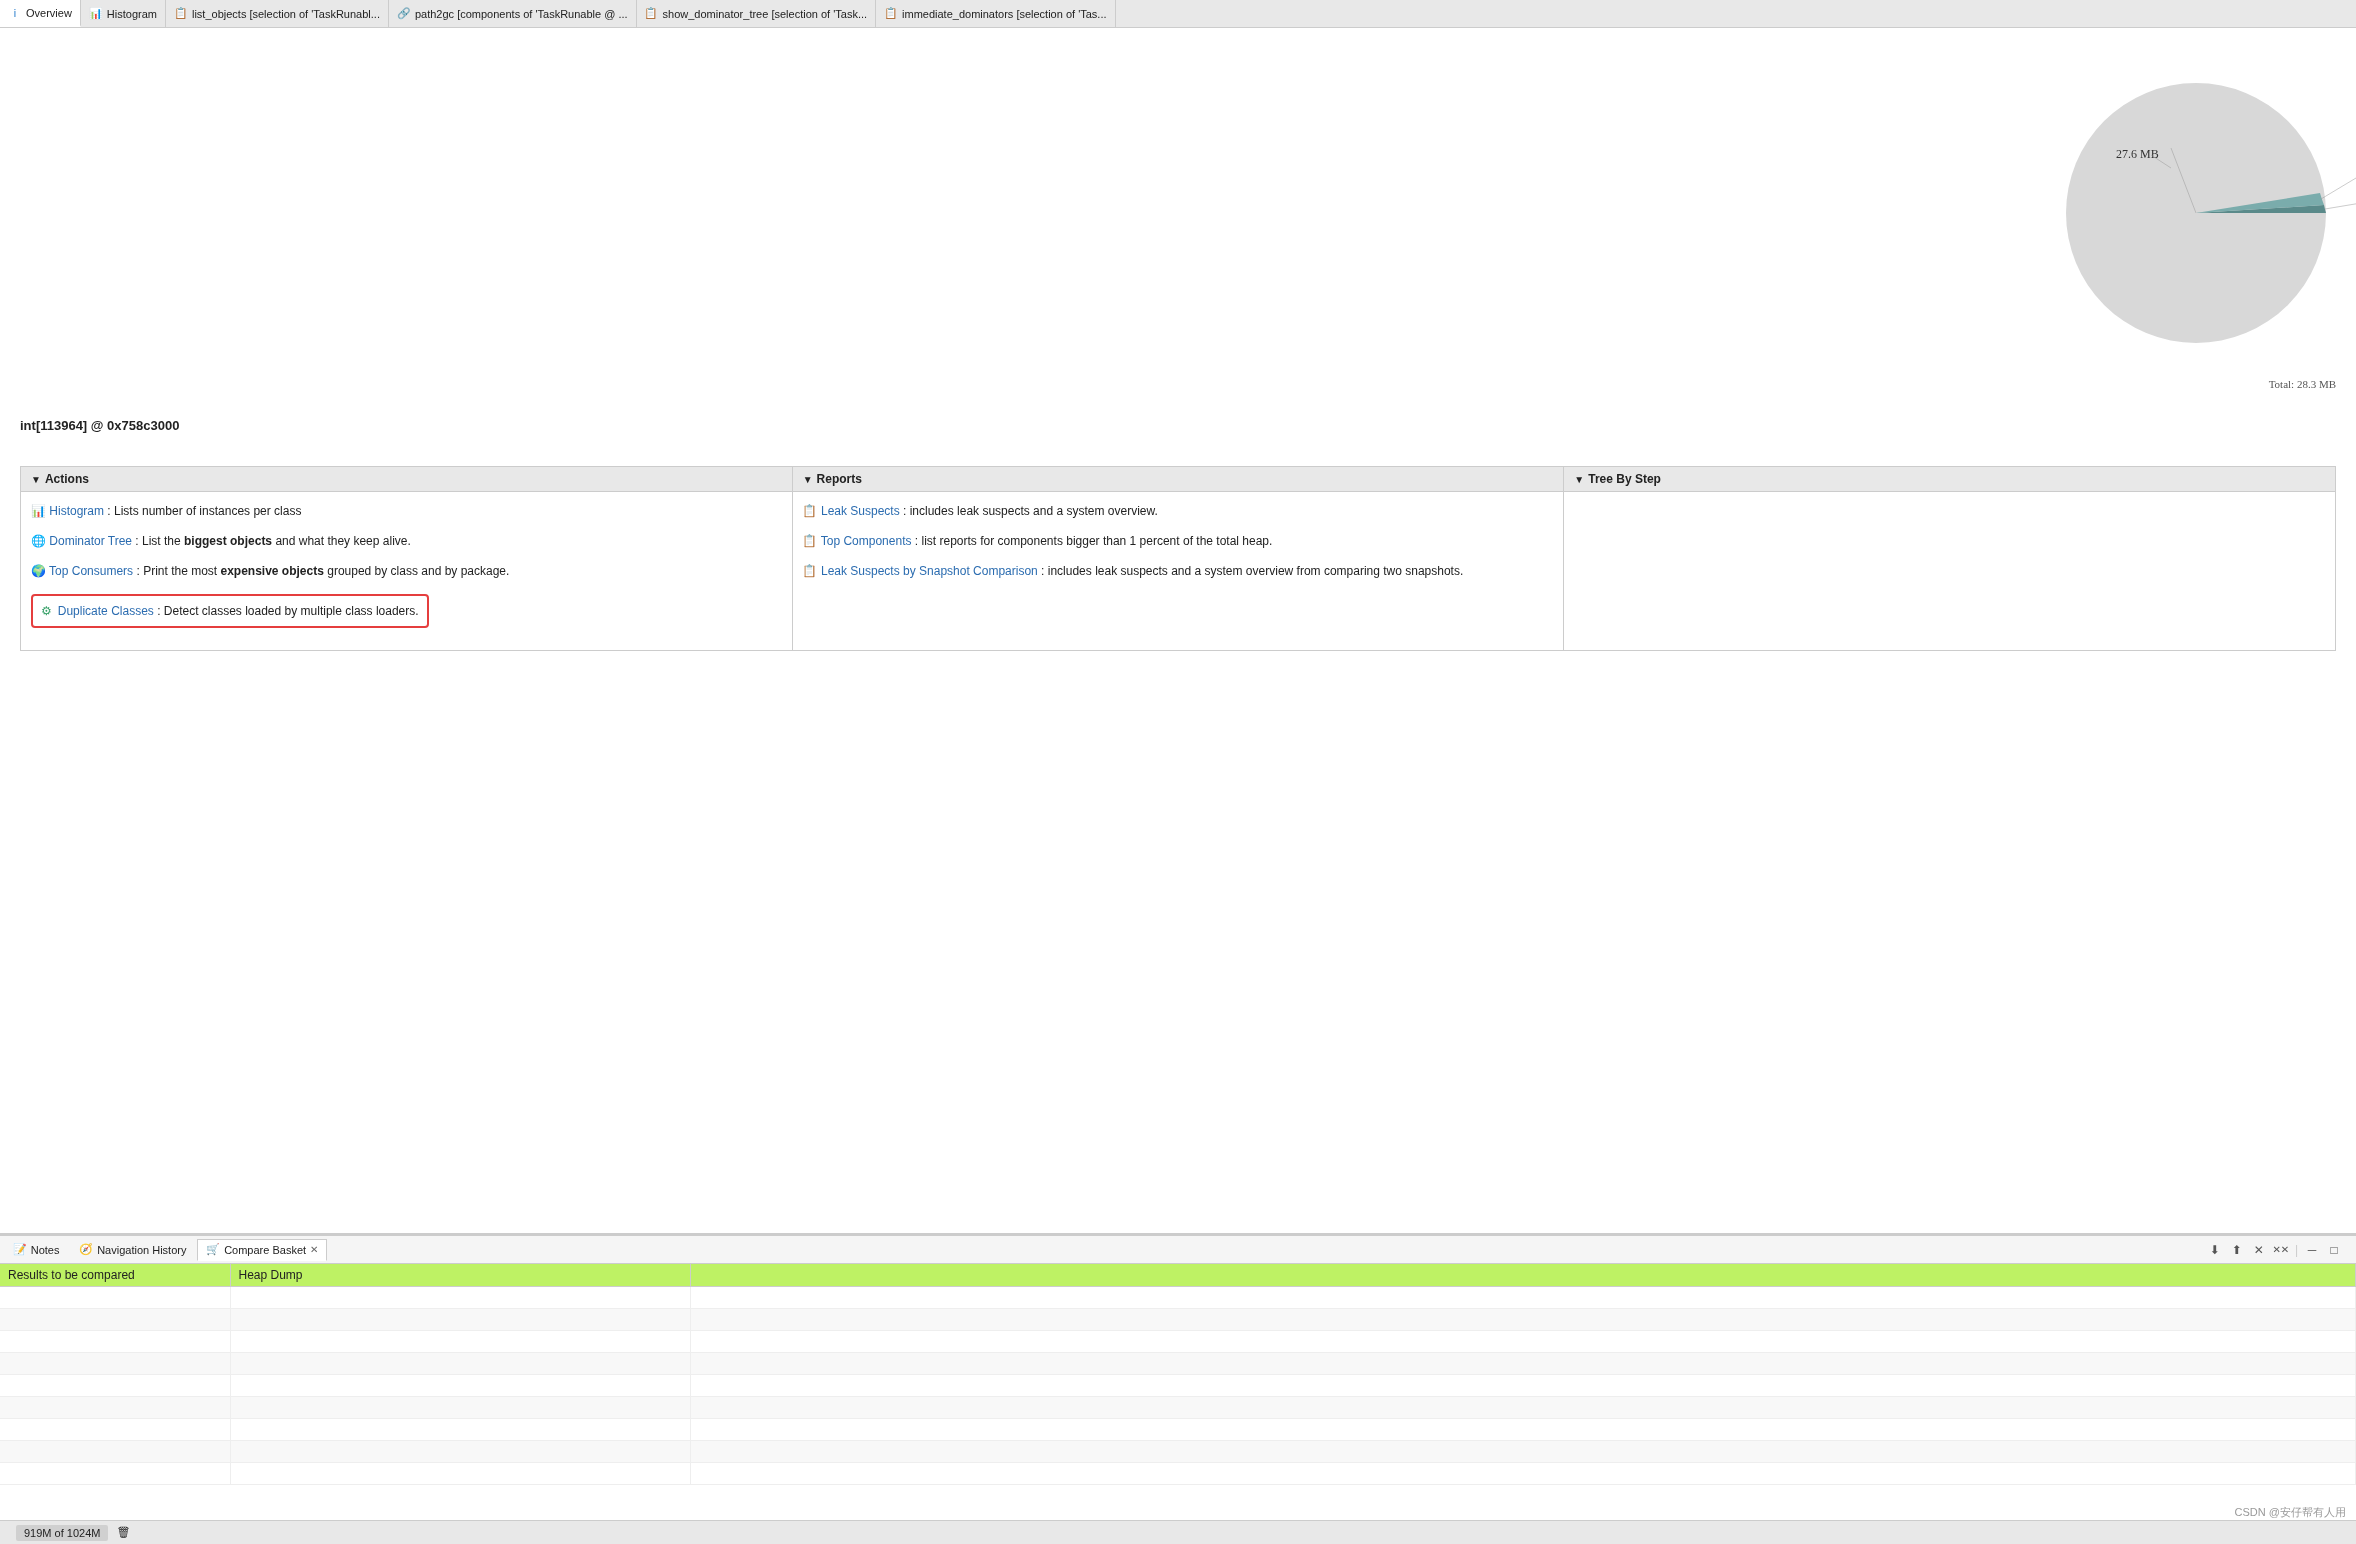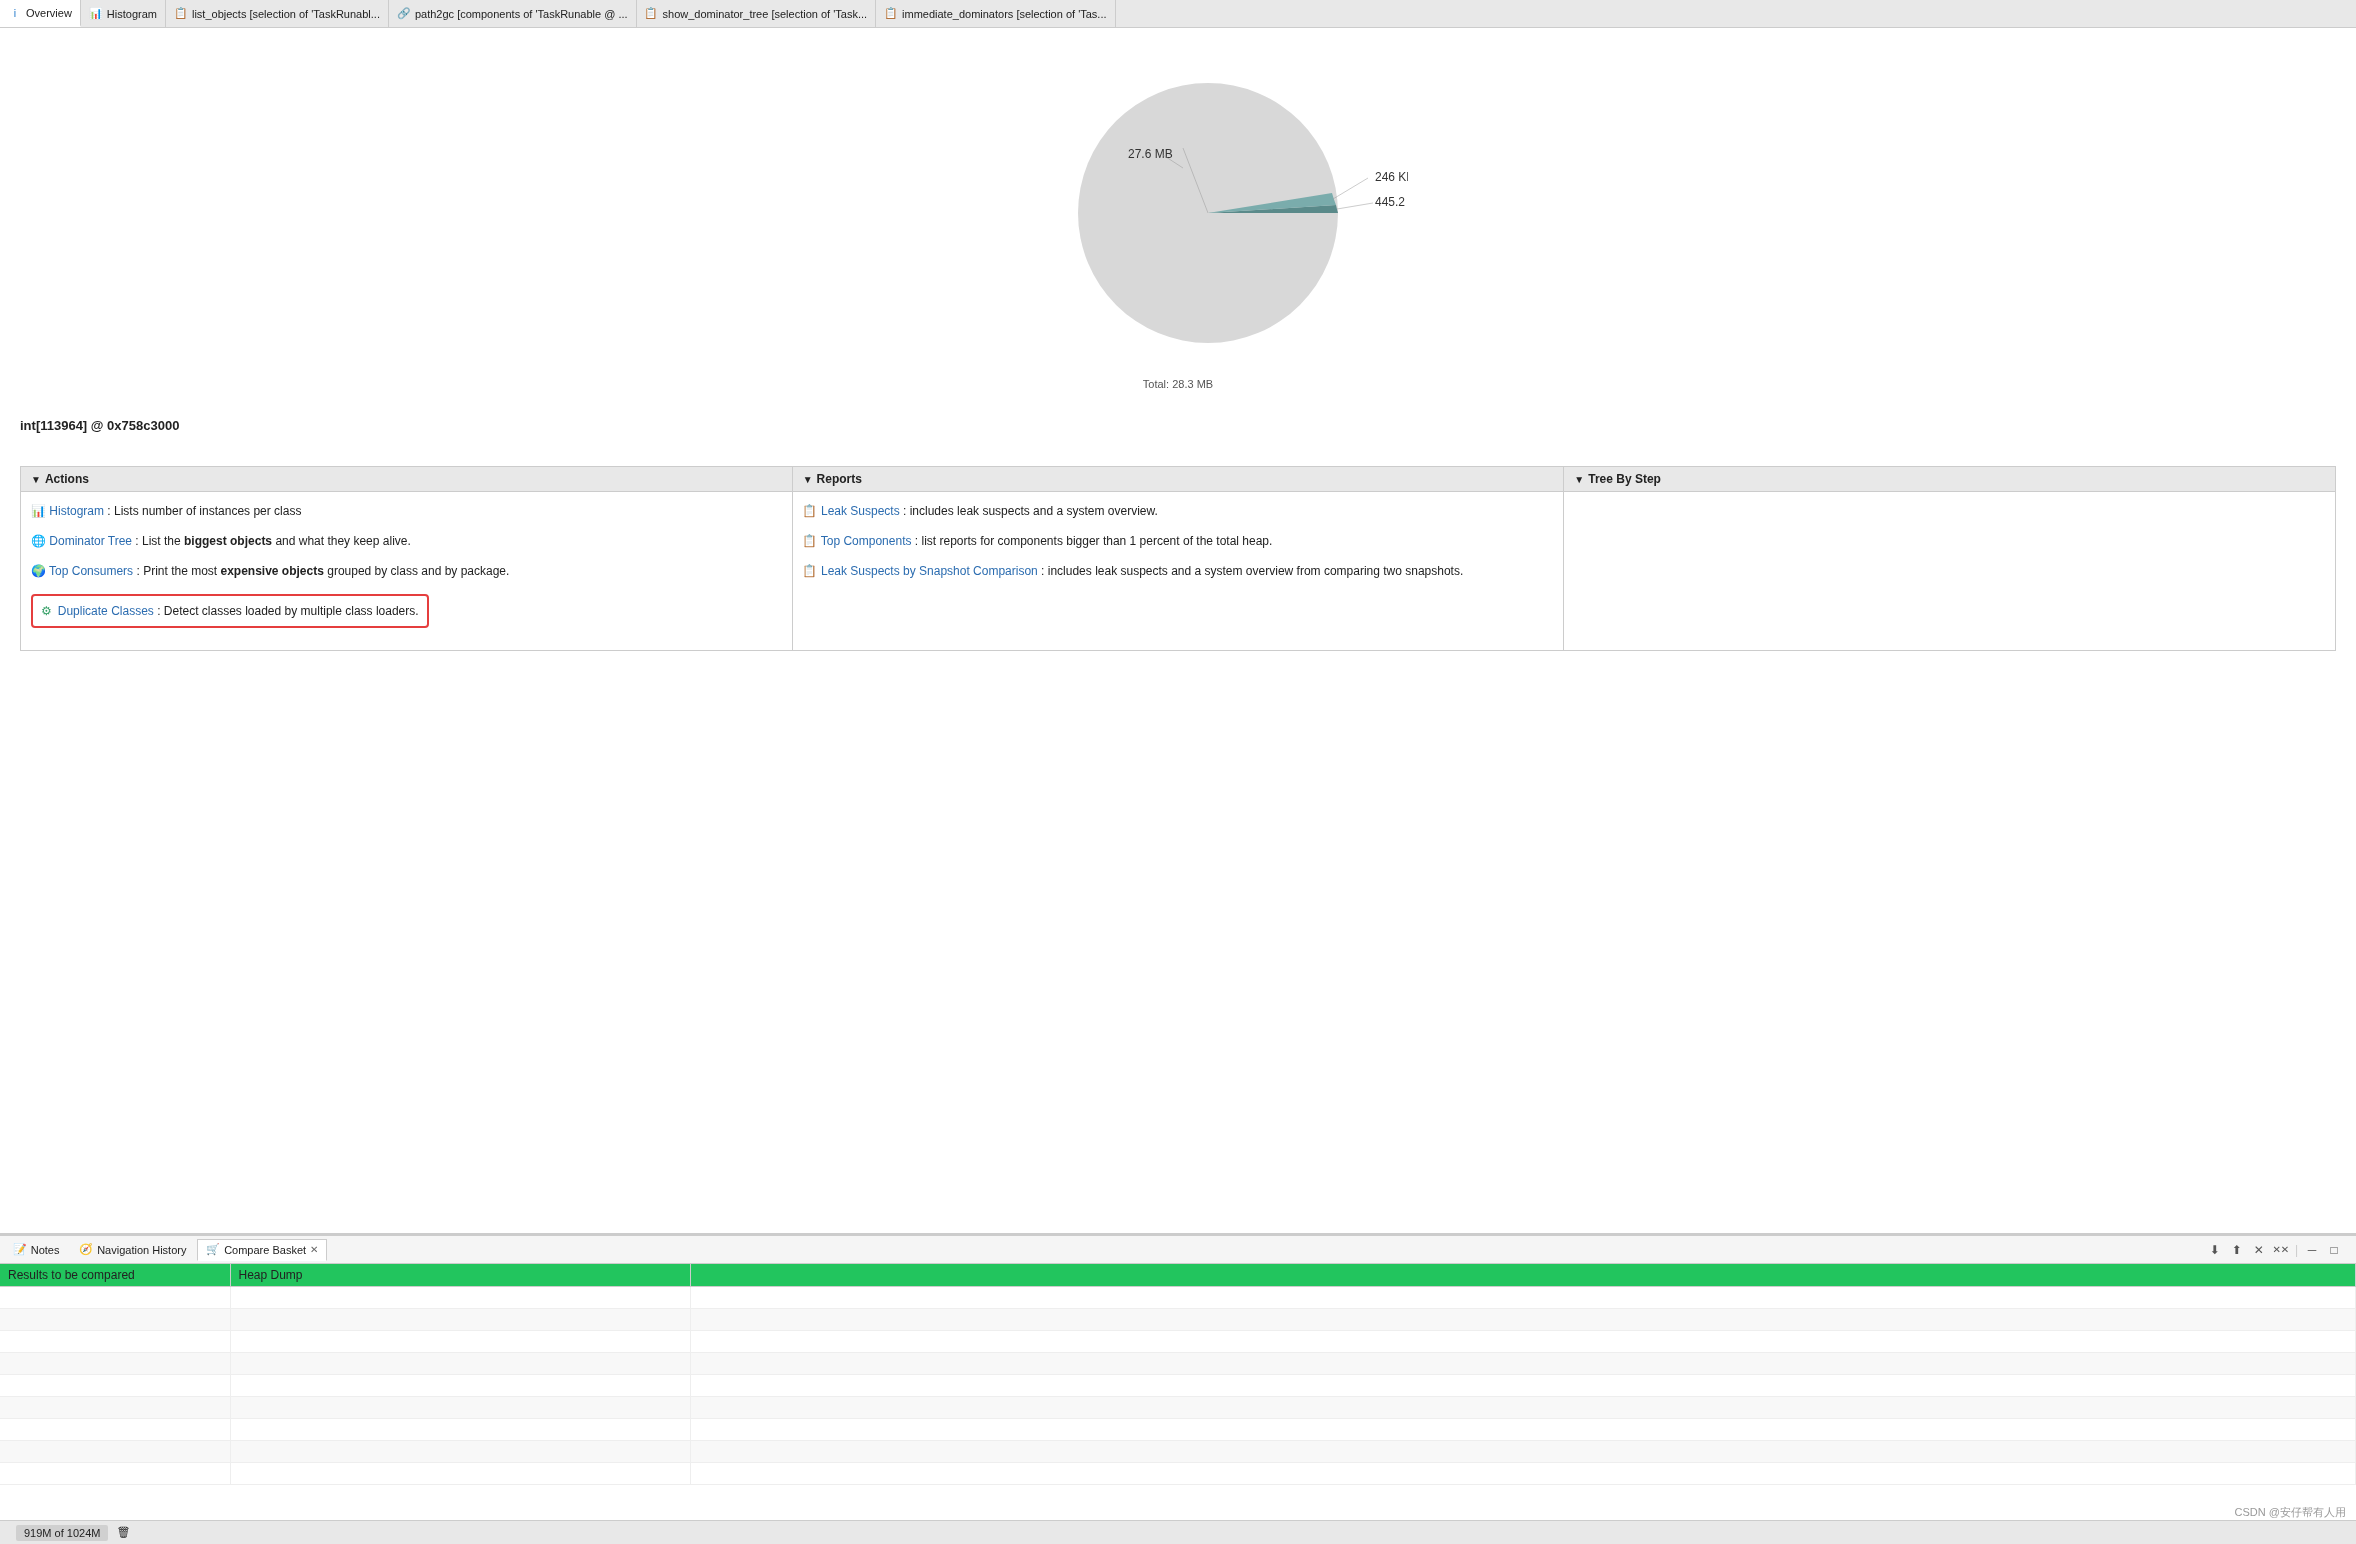--- a/index.html
+++ b/index.html
@@ -38,22 +38,23 @@
       height: calc(100vh - 28px - 310px);
       overflow-y: auto;
       padding: 10px 20px;
       border-bottom: 1px solid #ccc;
     }
 
     
     .chart-area {
       display: flex;
       flex-direction: column;
-      align-items: center;
+      align-items: flex-end;
       padding: 20px 0;
+      font-family: Liberation Serif, serif;
     }
 
     .pie-container {
       position: relative;
       width: 340px;
       height: 300px;
     }
 
     
     .object-info {
@@ -180,21 +181,21 @@
       border: none;
     }
 
     
     .compare-table {
       width: 100%;
       border-collapse: collapse;
       font-size: 12px;
     }
     .compare-table th {
-      background: #22c55e;
+      background: #bef264;
       border-bottom: 1px solid #ccc;
       border-right: 1px solid #ccc;
       padding: 4px 8px;
       text-align: left;
       font-weight: normal;
     }
     .compare-table td {
       border-bottom: 1px solid #eee;
       border-right: 1px solid #eee;
       padding: 4px 8px;

